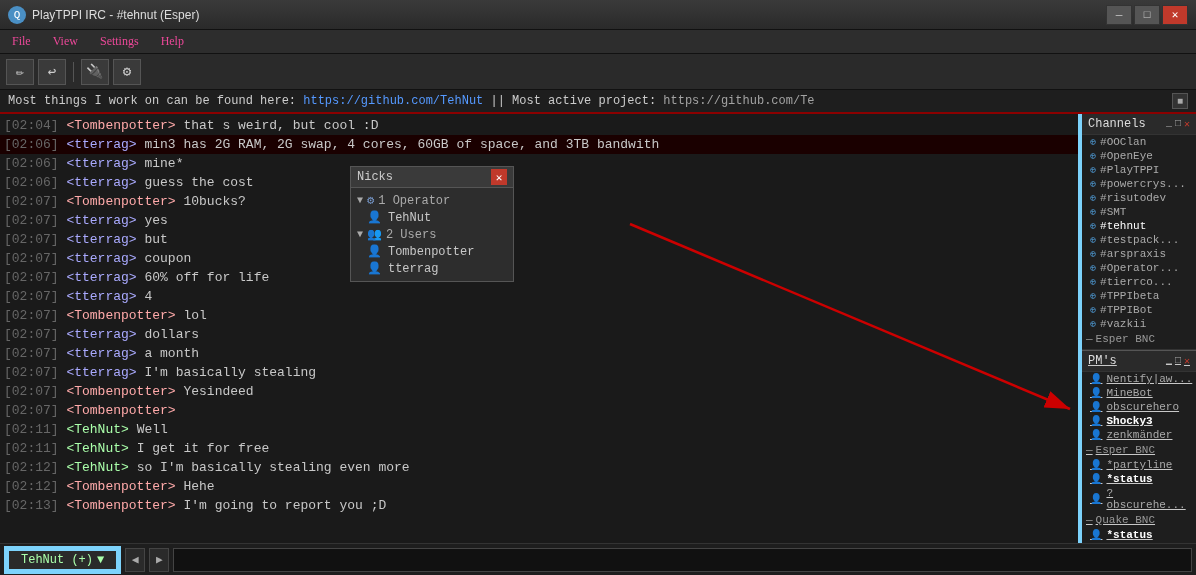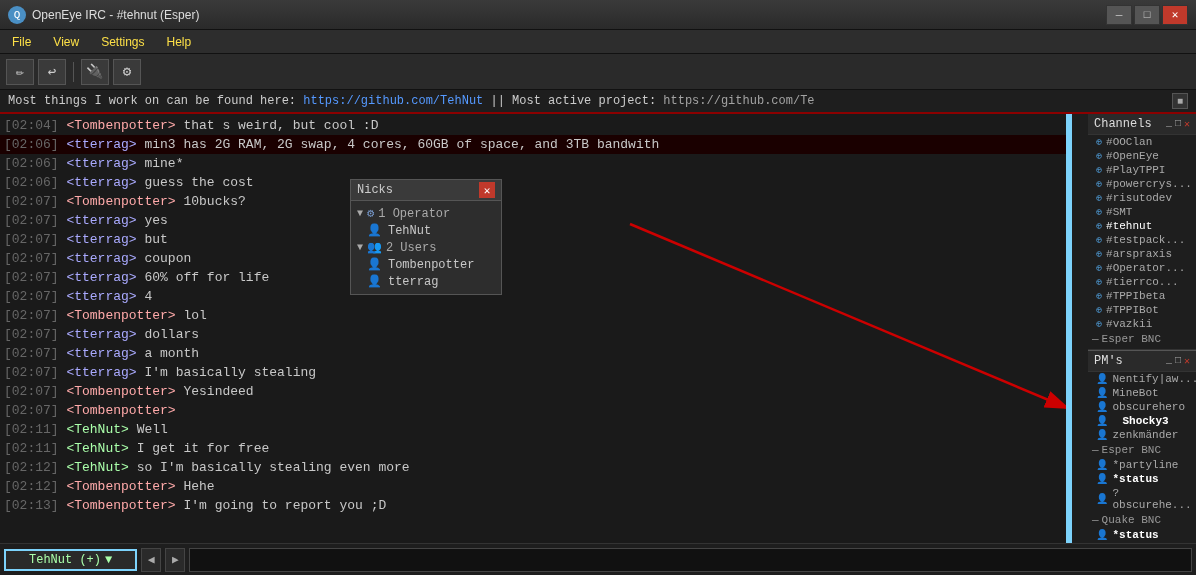--- a/index.html
+++ b/index.html
@@ -43,22 +43,22 @@
     #menu-bar {
       background: #2d2d2d;
       height: 24px;
       display: flex;
       align-items: center;
       padding: 0 6px;
       border-bottom: 1px solid #111;
       gap: 10px;
     }
     .menu-item {
-      color: #fde047;
-      font-family: Liberation Sans, sans-serif;
+      color: #ec4899;
+      font-family: Liberation Serif, serif;
       font-size: 12px;
       padding: 2px 6px;
       cursor: pointer;
     }
 
     
     #toolbar {
       background: #2a2a2a;
       height: 36px;
       display: flex;
@@ -114,23 +114,23 @@
     .chat-time { color: #666; min-width: 50px; }
     .chat-nick { color: #c8c8c8; }
     .chat-nick.tterrag { color: #aaaaff; }
     .chat-nick.tombenpotter { color: #ffaaaa; }
     .chat-nick.tehnut { color: #aaffaa; }
     .chat-msg { color: #c8c8c8; flex: 1; }
 
     
     #nicks-popup {
       position: absolute;
-      top: 65px;
+      top: 52px;
       left: 350px;
-      width: 152px;
+      width: 164px;
       background: #2d2d2d;
       border: 1px solid #555;
       z-index: 100;
     }
     #nicks-header {
       background: #3a3a3a;
       display: flex;
       align-items: center;
       justify-content: space-between;
       padding: 2px 6px;
@@ -166,26 +166,25 @@
     #red-arrow {
       position: absolute;
       top: 100px;
       left: 490px;
       z-index: 99;
       pointer-events: none;
     }
 
     
     #right-sidebar {
-      width: 130px;
+      width: 118px;
       background: #1e1e1e;
-      border-left: 6px solid #7dd3fc;
+      border-left: 4px solid #7dd3fc;
       overflow-y: auto;
       font-size: 11px;
-      padding-left: 16px;
     }
     #channels-header {
       background: #2a2a2a;
       padding: 3px 6px;
       color: #ddd;
       font-size: 12px;
       display: flex;
       align-items: center;
       justify-content: space-between;
       border-bottom: 1px solid #333;
@@ -215,23 +214,23 @@
       height: 32px;
       background: #1e1e1e;
       border-top: 1px solid #333;
       display: flex;
       align-items: center;
       padding: 0 4px;
       gap: 4px;
     }
     #nick-label {
       background: #2a2a2a;
-      border: 2px solid #7dd3fc;
+      border: 5px solid #7dd3fc;
       color: #aaffaa;
-      padding: 2px 23px;
+      padding: 2px 12px;
       font-size: 12px;
       display: flex;
       align-items: center;
       gap: 4px;
     }
     #input-field {
       flex: 1;
       background: #111;
       border: 1px solid #444;
       color: #ccc;
@@ -251,21 +250,21 @@
       cursor: pointer;
       font-size: 11px;
     }
   </style>
 </head>
 <body>
 
 <div id="title-bar">
   <div id="title-left">
     <div id="title-icon">Q</div>
-    <span id="title-text">OpenEye IRC - #tehnut (Esper)</span>
+    <span id="title-text">PlayTPPI IRC - #tehnut (Esper)</span>
   </div>
   <div id="title-controls">
     <div class="title-btn">—</div>
     <div class="title-btn max">□</div>
     <div class="title-btn close">✕</div>
   </div>
 </div>
 
 <div id="menu-bar">
   <span class="menu-item">File</span>
@@ -505,21 +504,21 @@
     <div class="sidebar-channel">
       <span class="ch-icon">⊕</span>
       <span>#vazkii</span>
     </div>
 
     <div class="sidebar-section-label">
       <span>—</span>
       <span>Esper BNC</span>
     </div>
 
-    <div id="pms-section" style="border-top:1px solid #333;margin-top:2px;">
+    <div id="pms-section" style="border-top:1px solid #333;margin-top:2px;text-decoration:underline;">
       <div id="channels-header" style="background:#2a2a2a;padding:3px 6px;color:#ddd;font-size:12px;display:flex;align-items:center;justify-content:space-between;border-bottom:1px solid #333;border-top:1px solid #555;">
         <span>PM's</span>
         <span style="display:flex;gap:3px;">
           <span style="font-size:10px;color:#aaa;cursor:pointer;">_</span>
           <span style="font-size:10px;color:#aaa;cursor:pointer;">□</span>
           <span style="font-size:10px;color:#c0392b;cursor:pointer;">✕</span>
         </span>
       </div>
 
       <div class="sidebar-channel">
@@ -529,21 +528,21 @@
       <div class="sidebar-channel">
         <span class="pm-icon">👤</span>
         <span>MineBot</span>
       </div>
       <div class="sidebar-channel">
         <span class="pm-icon">👤</span>
         <span>obscurehero</span>
       </div>
       <div class="sidebar-channel">
         <span class="pm-icon">👤</span>
-        <span style="color:#fff;font-weight:bold;margin-left:10px;">Shocky3</span>
+        <span style="color:#fff;font-weight:bold;">Shocky3</span>
       </div>
       <div class="sidebar-channel">
         <span class="pm-icon">👤</span>
         <span>zenkmänder</span>
       </div>
 
       <div class="sidebar-section-label">
         <span>—</span>
         <span>Esper BNC</span>
       </div>

